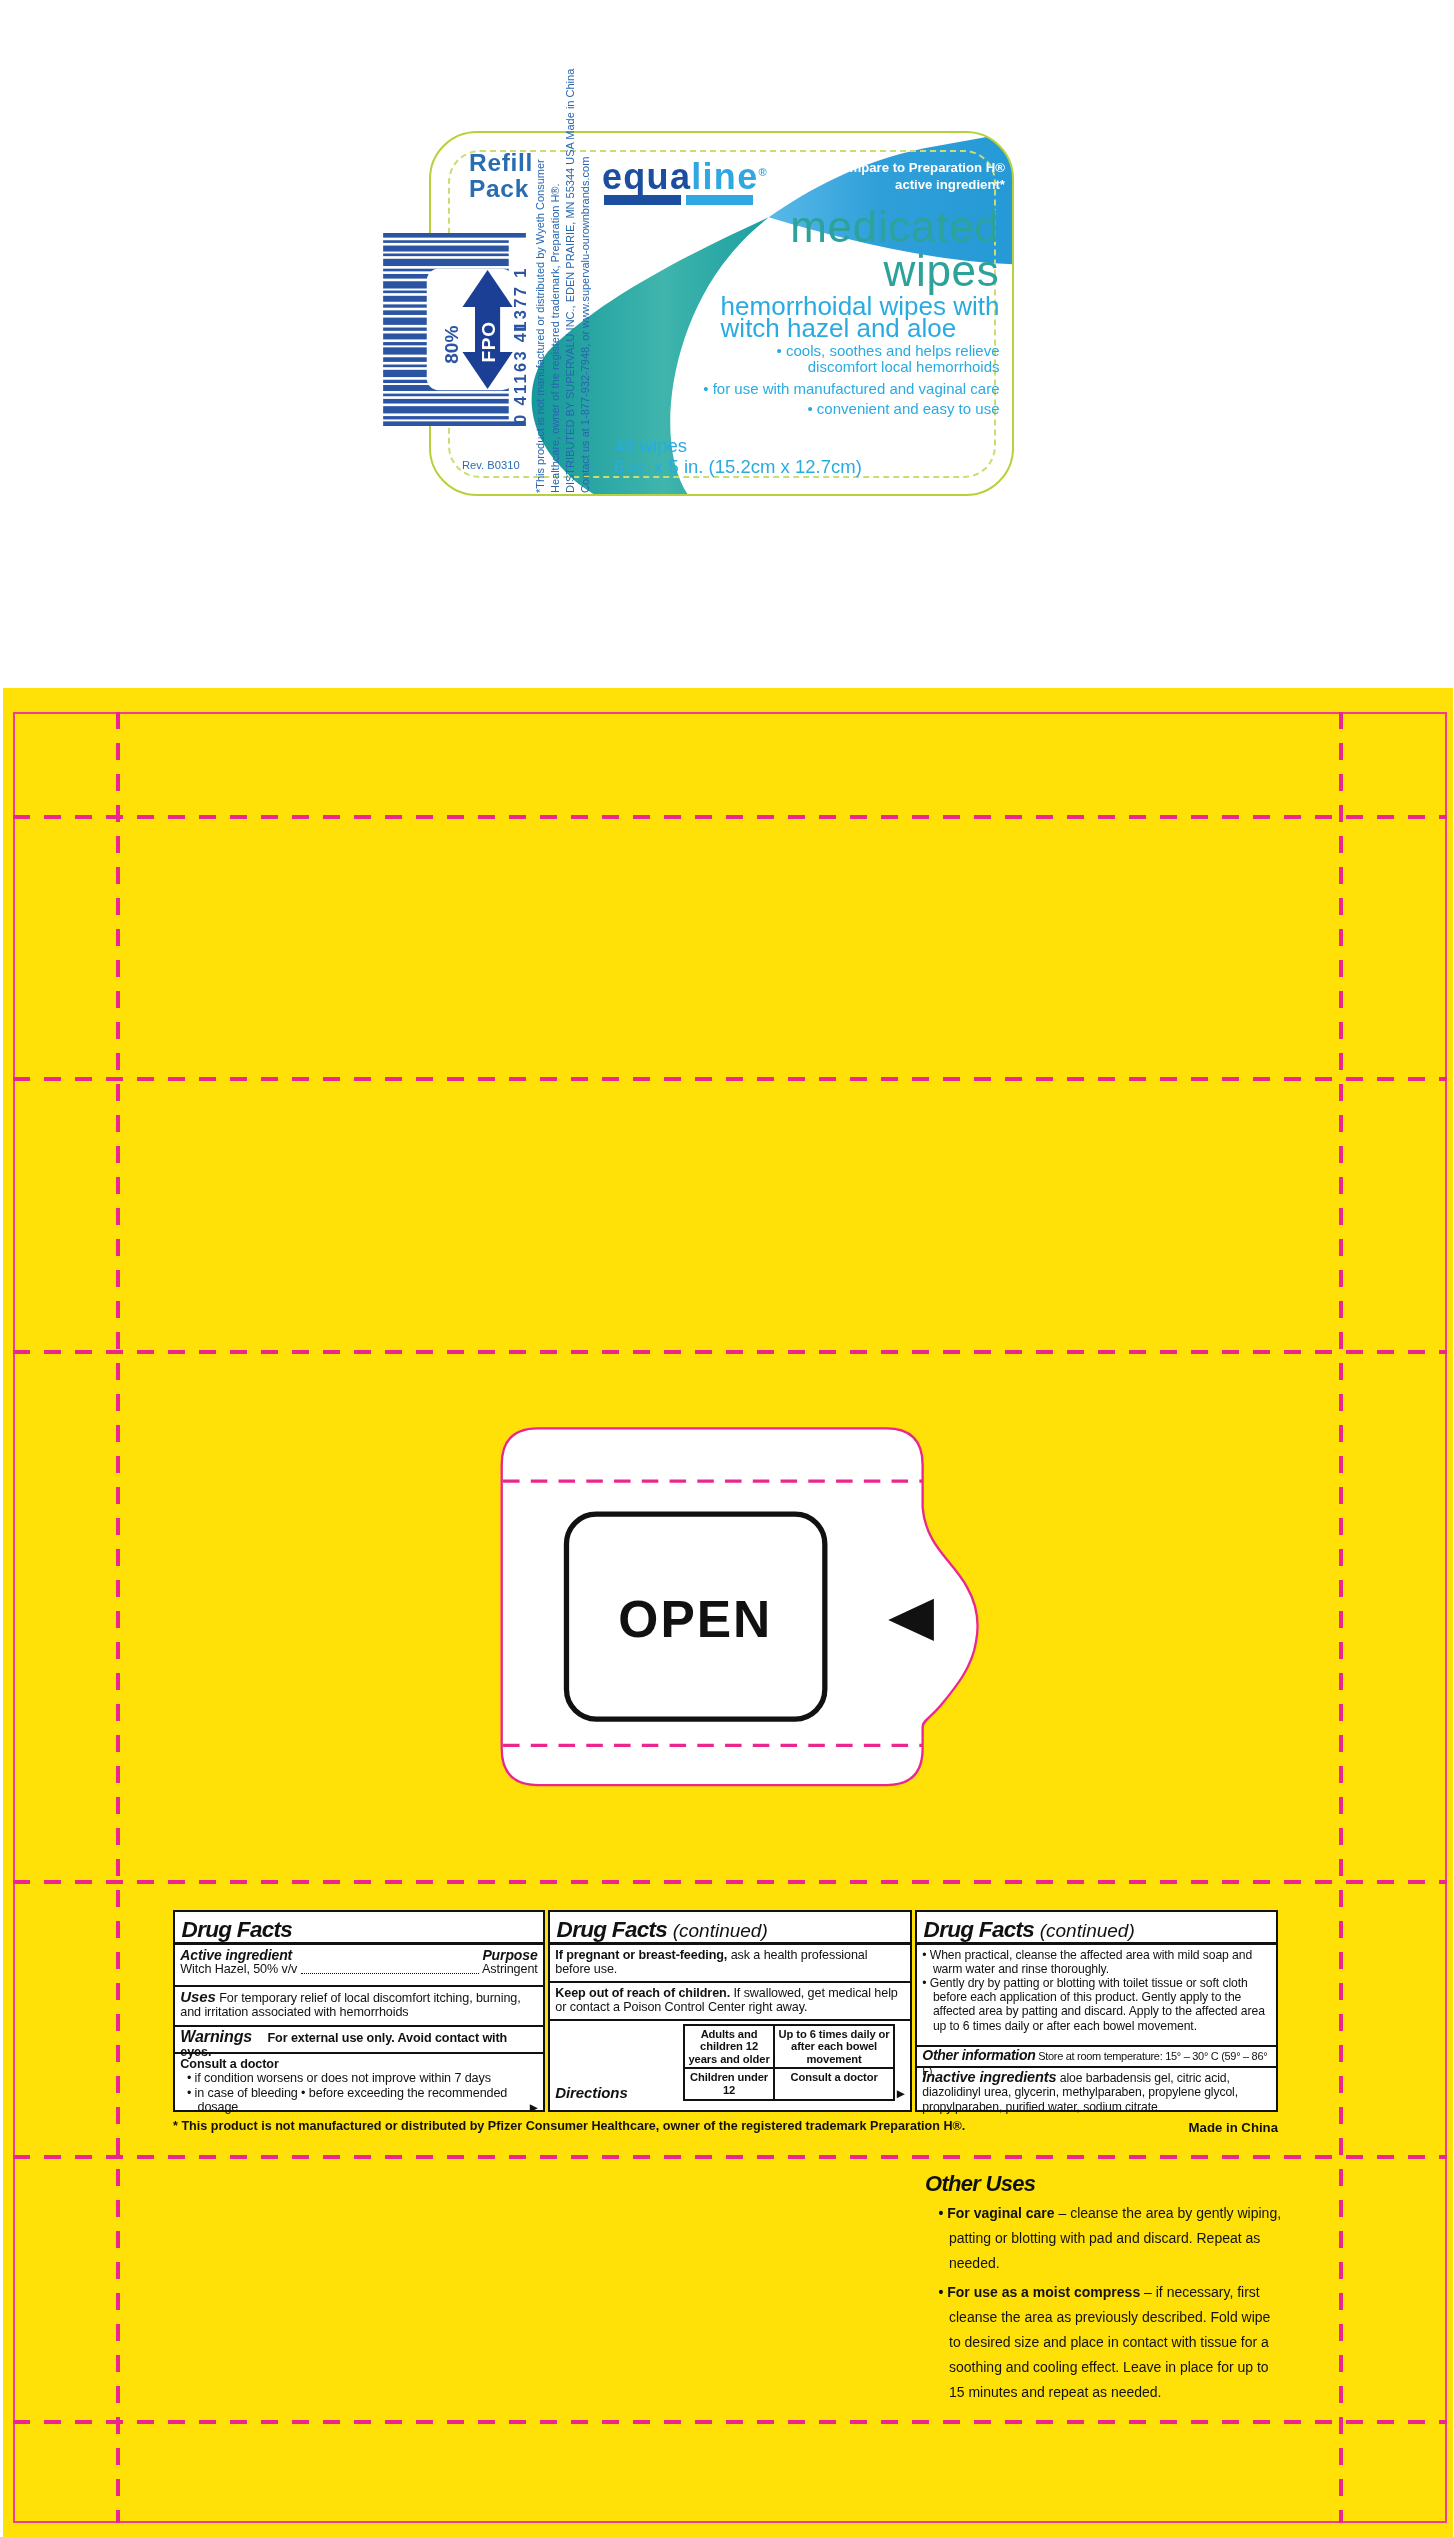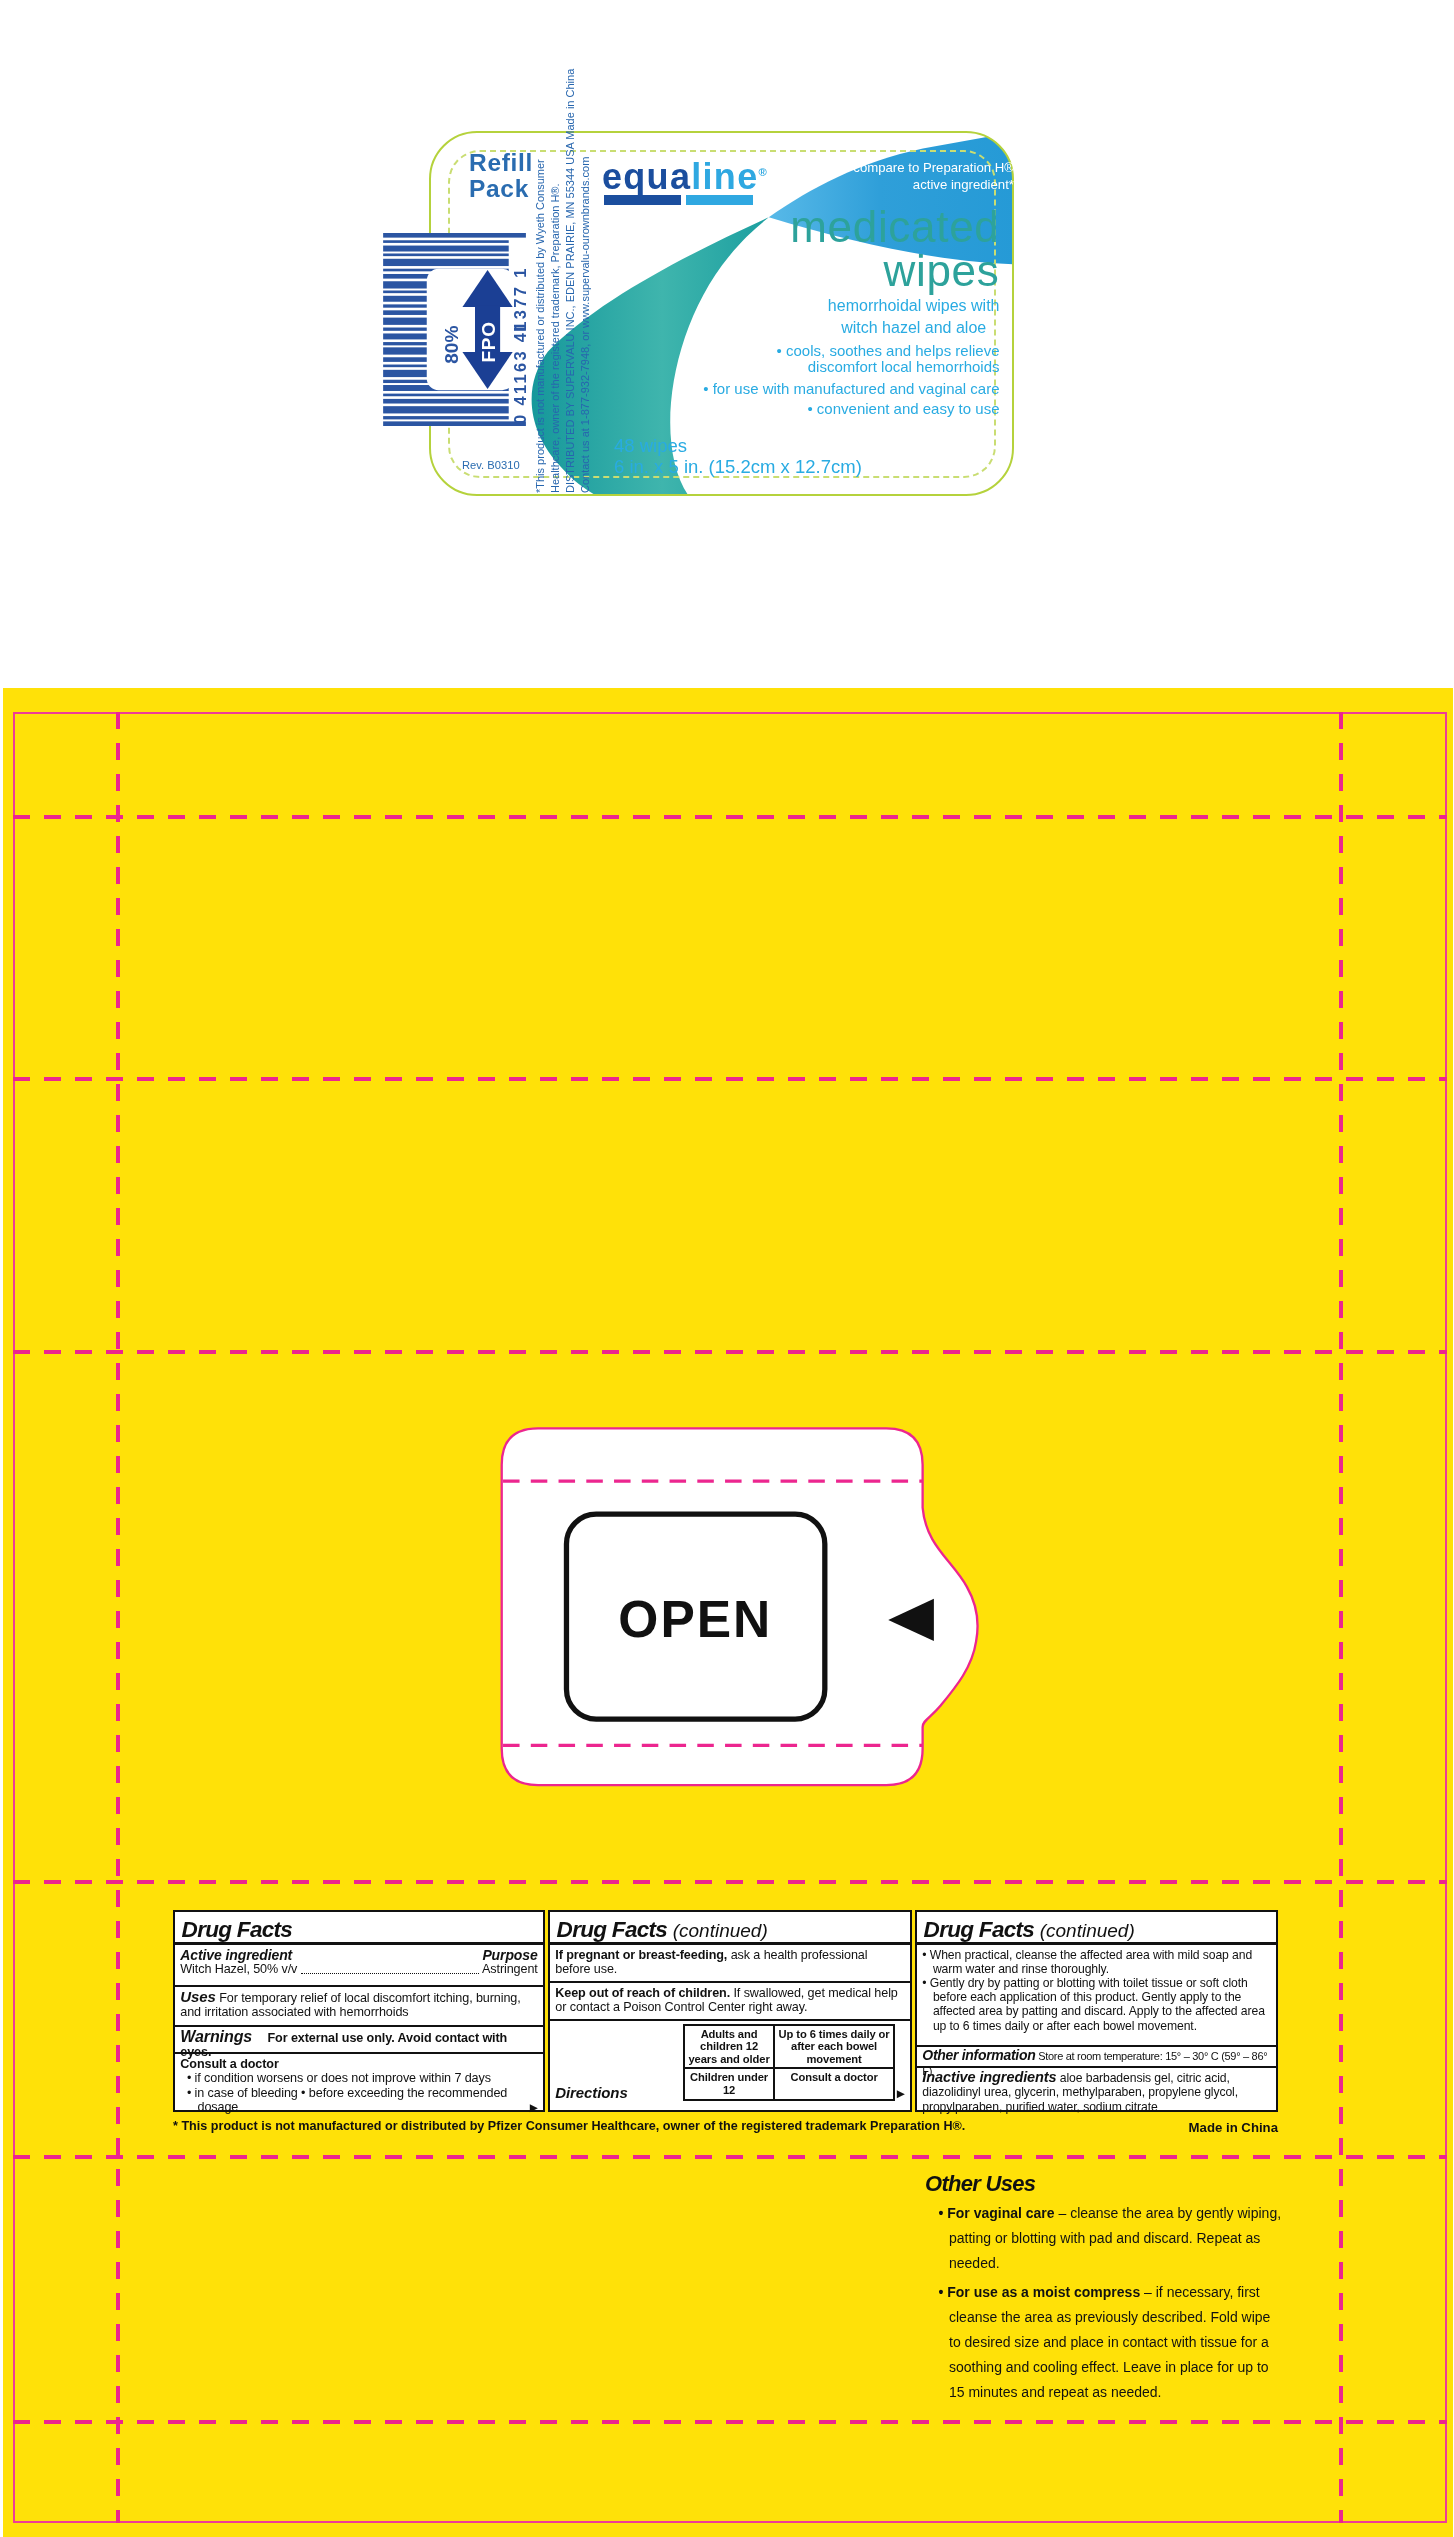--- a/index.html
+++ b/index.html
@@ -12,23 +12,23 @@
   .label-border{position:absolute;inset:0;border:2px solid #b5d23c;border-radius:48px;z-index:2;}
   .label-dashed{position:absolute;inset:18.5px;border:2px dashed #c9dd72;border-radius:32px;z-index:2;}
   .label-txt{z-index:3;}
   .refill{left:40px;top:18.5px;font-size:24.5px;line-height:26px;font-weight:bold;color:#2a6cb0;letter-spacing:0.7px;}
   .brand{left:173px;top:22.5px;font-size:36px;font-weight:bold;letter-spacing:1.3px;line-height:36px;}
   .brand .p1{color:#1b4e9e;}
   .brand .p2{color:#2fa8e1;}
   .brand .reg{font-size:11.2px;color:#2fa8e1;vertical-align:super;font-weight:bold;}
   .brand-bar1{left:175px;top:64px;width:77px;height:10px;background:#1b4e9e;}
   .brand-bar2{left:257px;top:64px;width:67px;height:10px;background:#2fa8e1;}
-  .compare{right:0;top:28px;text-align:right;color:#ffffff;font-size:13.2px;line-height:17px;font-weight:normal;}
+  .compare{right:9px;top:28px;text-align:right;color:#ffffff;font-size:13.2px;line-height:17px;font-weight:bold;}
   .medicated{right:14.5px;top:74px;text-align:right;color:#2da29b;font-size:44px;line-height:44px;letter-spacing:0.7px;}
-  .subtitle{right:14.5px;top:164px;text-align:center;color:#29abe2;font-size:16px;line-height:22px;}
+  .subtitle{right:14.5px;top:164px;text-align:left;color:#29abe2;font-size:26px;line-height:22px;}
   .lb{right:14.5px;text-align:right;color:#29abe2;font-size:15px;line-height:16px;}
   .count{left:185px;top:304px;color:#29abe2;font-size:18.5px;}
   .size{left:185px;top:325px;color:#29abe2;font-size:18.5px;}
   .rev{left:33px;top:328px;color:#2a6cb0;font-size:11.2px;}
   .vtext{left:104px;top:362px;width:354px;transform:rotate(-90deg);transform-origin:0 0;color:#2766ae;font-size:11px;line-height:15px;white-space:nowrap;z-index:3;}
   .barcode{left:-46px;top:102px;width:147px;height:193px;z-index:4;}
 
   
   .yellow{left:2.6px;top:688px;width:1450px;height:1850px;background:#ffe108;}
   .cutline{left:12.6px;top:712px;width:1434px;height:1811px;border:2.6px solid #ee3d96;box-sizing:border-box;}

